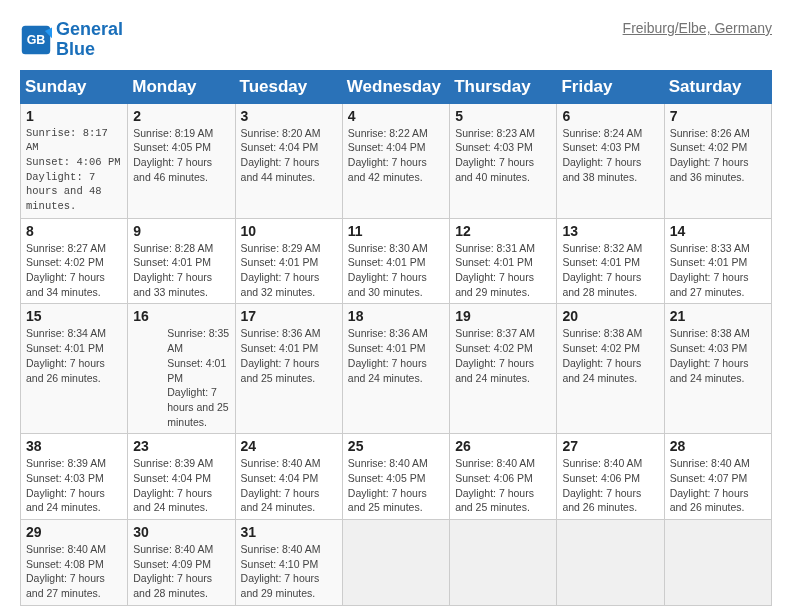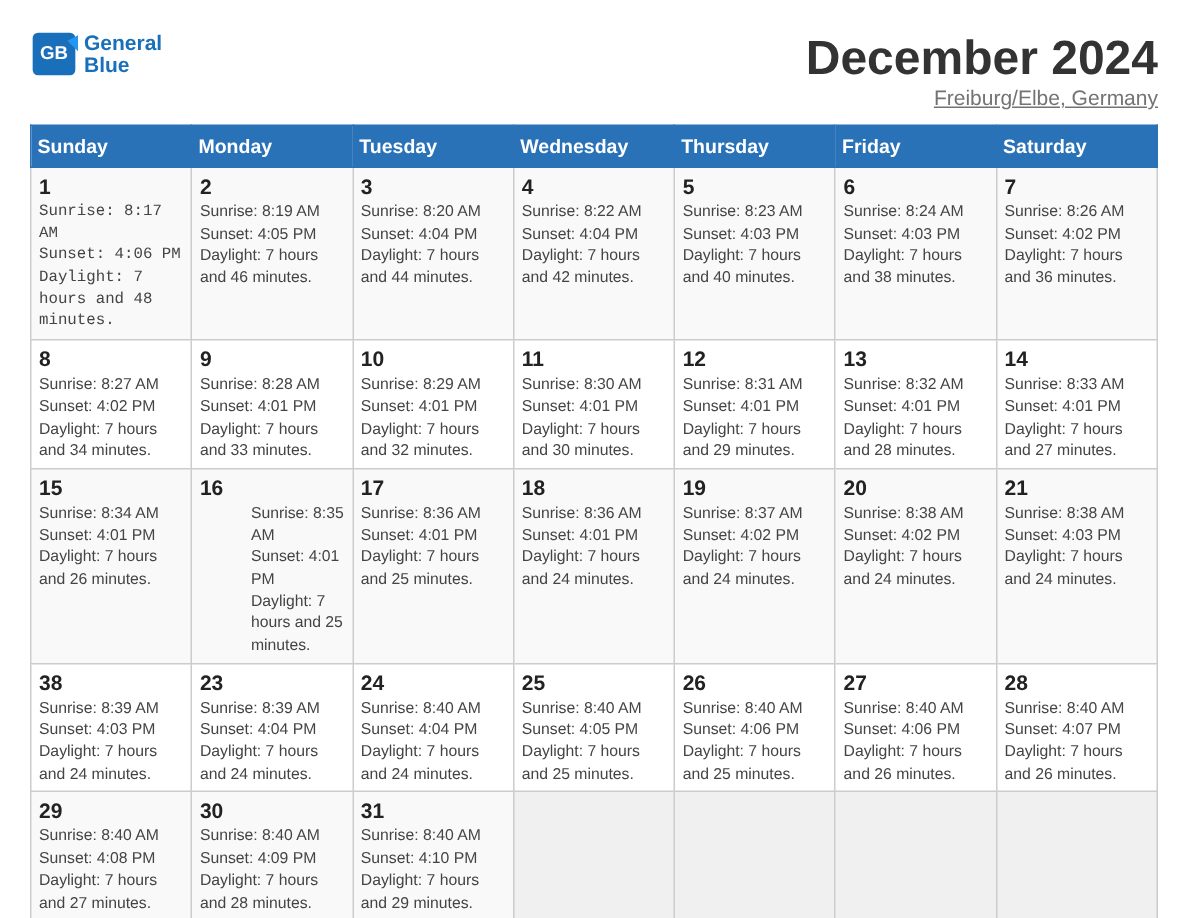--- a/index.html
+++ b/index.html
@@ -16,21 +16,21 @@
       align-items: flex-start;
       margin-bottom: 10px;
       gap: 28px;
     }
     .logo {
       display: flex;
       align-items: center;
       gap: 4px;
     }
     .logo-text {
-      font-size: 14px;
+      font-size: 18px;
       font-weight: bold;
       color: #333;
       line-height: 1.1;
     }
     .logo-text span { color: #1a6fba; }
     .logo-icon {
       width: 32px;
       height: 32px;
     }
     .title-block {
@@ -49,21 +49,21 @@
     table {
       width: 100%;
       border-collapse: collapse;
       font-size: 11px;
     }
     thead tr th {
       background-color: #2a72b8;
       color: #fff;
       padding: 6px 4px;
       text-align: left;
-      font-size: 13px;
+      font-size: 17px;
       font-weight: bold;
       border: 1px solid #2a72b8;
     }
     tbody tr td {
       border: 1px solid #ccc;
       vertical-align: top;
       padding: 4px 5px;
       min-height: 70px;
       height: 80px;
       width: 107px;
@@ -97,21 +97,20 @@
       <polygon points="28,8 36,4 36,16" fill="#2196F3"></polygon>
     </svg>
     <div>
       <div class="logo-text">
         <span>General</span><br>
         <span>Blue</span>
       </div>
     </div>
   </div>
   <div class="title-block">
-    <div class="main-title">December 2024</div>
     <div class="subtitle">Freiburg/Elbe, Germany</div>
   </div>
 </div>
 
 <table>
   <thead>
     <tr>
     <th>Sunday</th>
         <th>Monday</th>
         <th>Tuesday</th>

